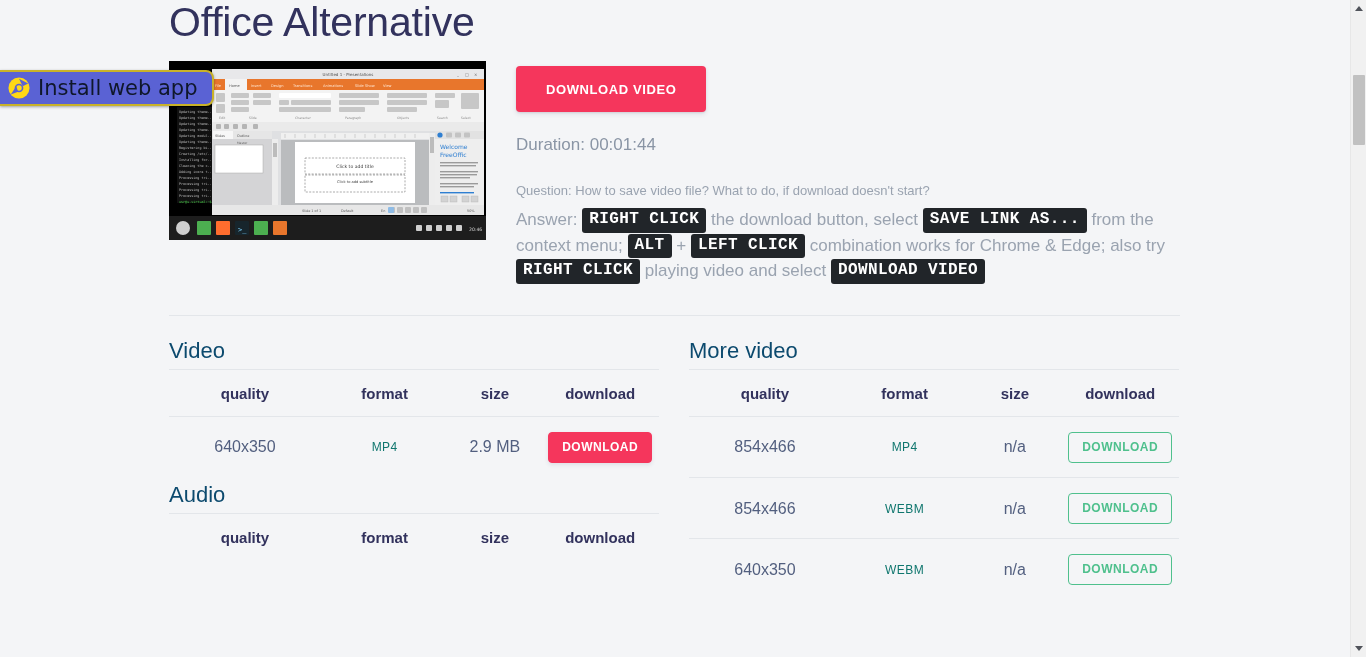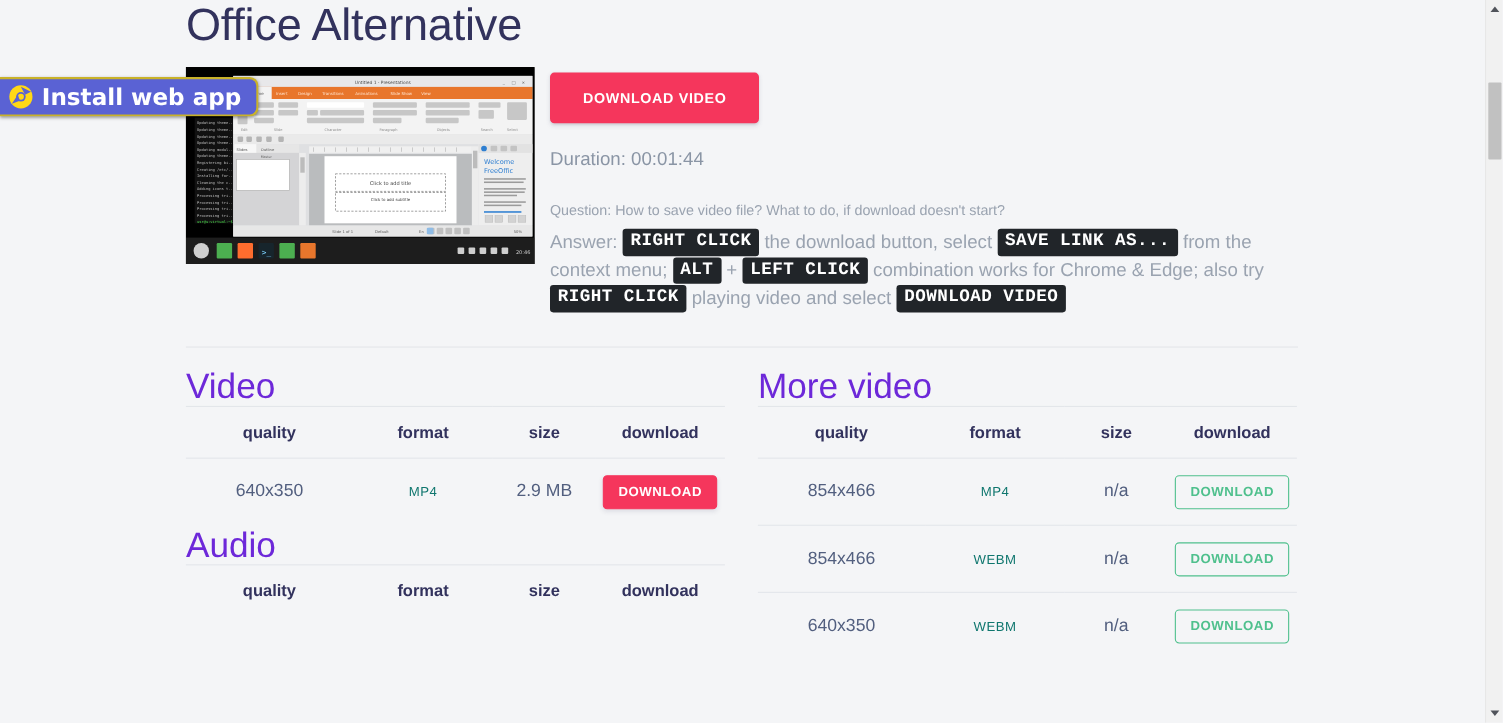--- a/index.html
+++ b/index.html
@@ -54,21 +54,21 @@
     height: 179px;
     flex: 0 0 317px;
     background: #000;
     overflow: hidden;
     position: relative;
   }
 
   .thumb-svg { display: block; width: 317px; height: 179px; }
 
   .dl-col {
-    margin-left: 14px;
+    margin-left: 30px;
     padding-top: 5px;
     flex: 1 1 auto;
     min-width: 0;
   }
 
   .btn-download-video {
     display: inline-block;
     background: #f5365c;
     color: #fff;
     border: none;
@@ -140,23 +140,23 @@
     display: flex;
     margin-top: 17px;
   }
   .col {
     width: 490px;
     flex: 0 0 490px;
   }
   .col.right { margin-left: 30px; }
 
   .section-title {
-    font-size: 32px;
+    font-size: 22px;
     font-weight: 400;
-    color: #6d28d9;
+    color: #0c4a6e;
     line-height: 36px;
   }
 
   table.dl {
     width: 100%;
     border-collapse: collapse;
     table-layout: fixed;
   }
   table.dl th,
   table.dl td {
@@ -220,23 +220,23 @@
     border: 2px solid #c9b22a;
     border-left: none;
     border-radius: 0 8px 8px 0;
     display: flex;
     align-items: center;
     gap: 8px;
     z-index: 50;
     box-shadow: 0 1px 3px rgba(0,0,0,.35);
   }
   #install-badge .label {
-    color: #ffffff;
+    color: #0f172a;
     font-size: 21px;
-    font-weight: 700;
+    font-weight: 400;
     font-family: "DejaVu Sans", sans-serif;
     line-height: 1;
     white-space: nowrap;
   }
   .chrome-ico { width: 22px; height: 22px; display: block; }
 
   
   #scrollbar {
     position: absolute;
     right: 0; top: 0;

